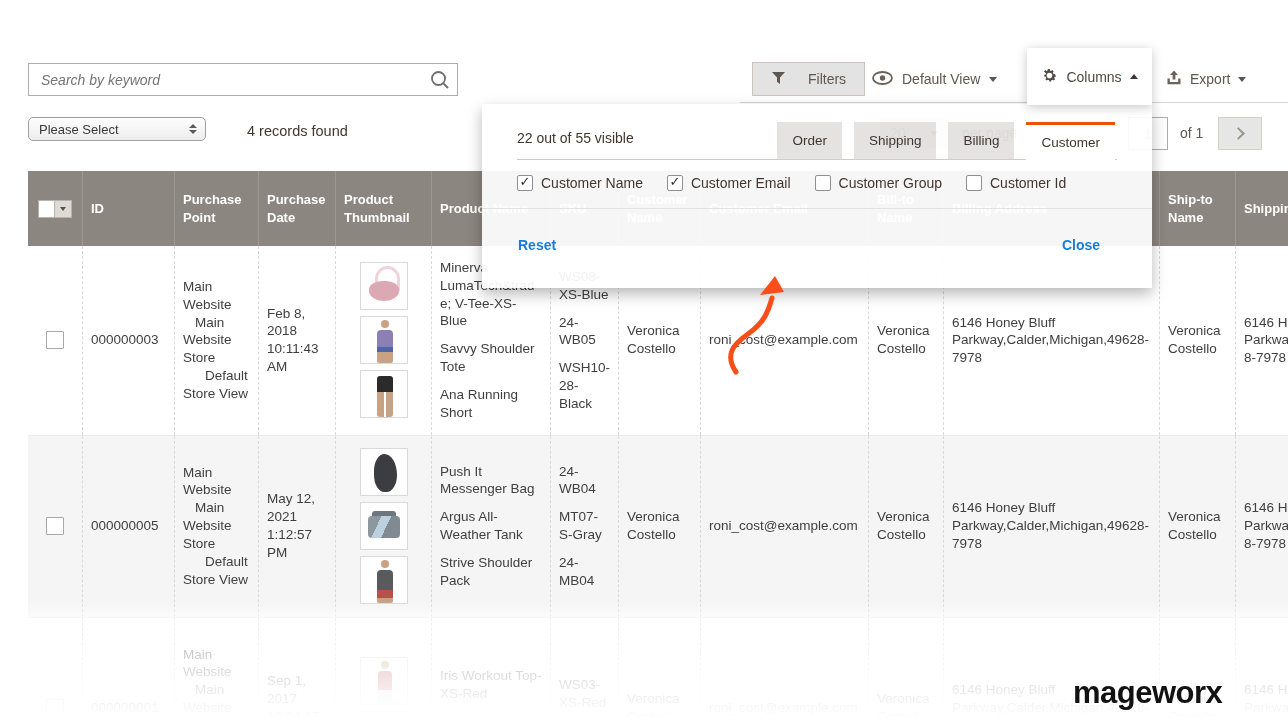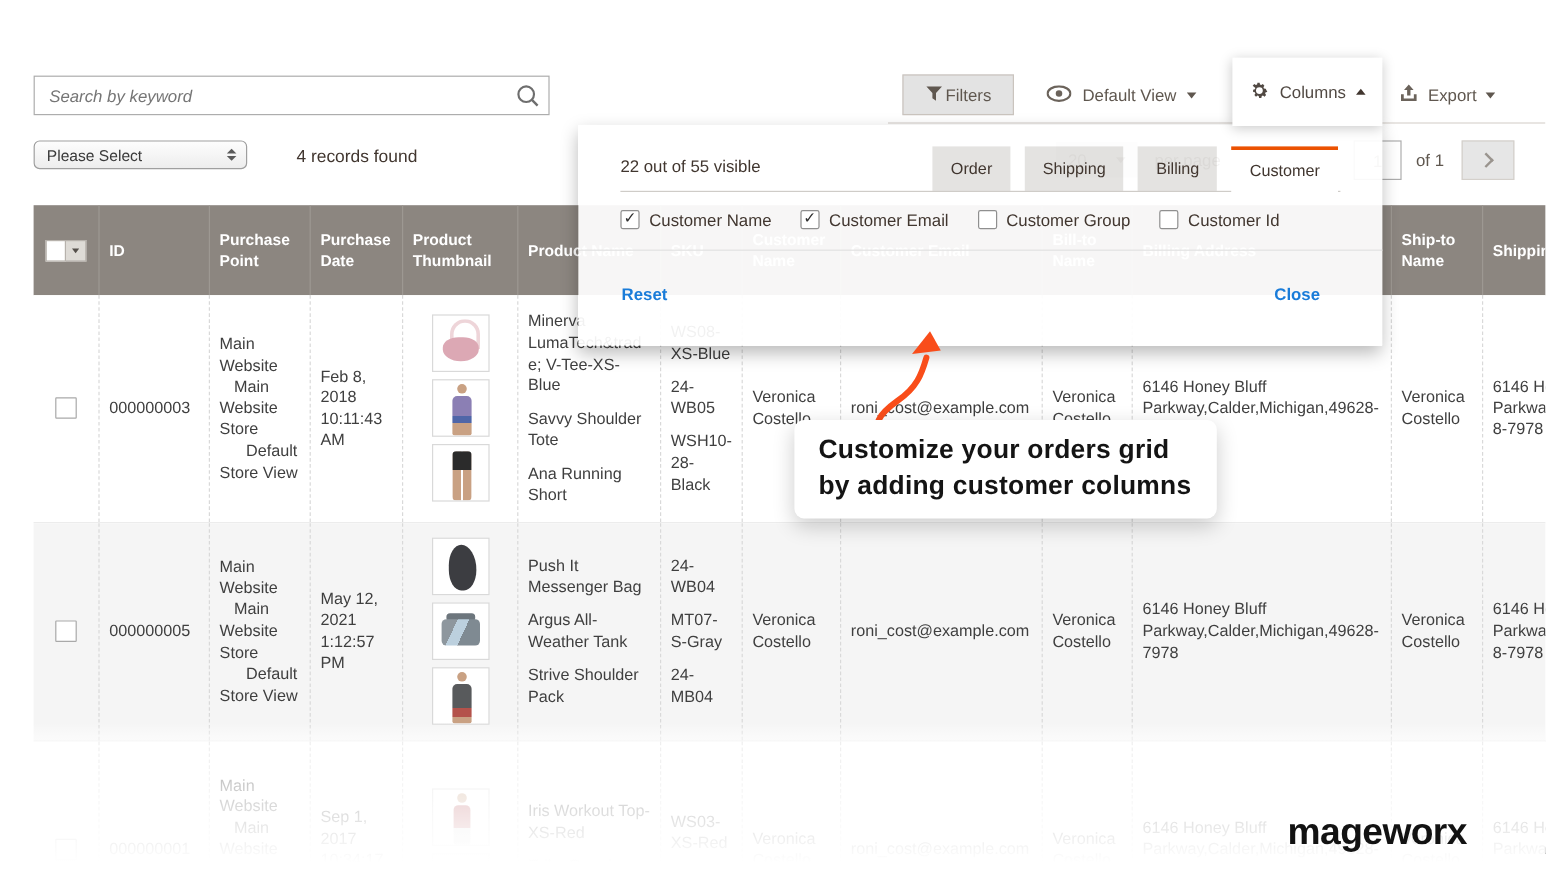--- a/index.html
+++ b/index.html
@@ -11,21 +11,21 @@
     margin-top:36px;
   }
   
   .search-box { position:absolute; left:28px; top:27px; width:430px; height:33px;
     border:1px solid #adadad; background:#fff; display:flex; align-items:center; }
   .search-box input { flex:1; border:none; outline:none; font:italic 14px "Liberation Sans","DejaVu Sans",sans-serif;
     color:#8d8d8d; padding:0 12px; background:transparent; }
   .search-icon { width:34px; display:flex; justify-content:center; cursor:pointer; }
 
   .btn-filters { position:absolute; left:752px; top:26px; height:34px; padding:0 18px;
-    background:#e3e3e3; border:1px solid #cac4be; display:flex; align-items:center; gap:2px;
+    background:#e3e3e3; border:1px solid #cac4be; display:flex; align-items:center; gap:22px;
     font-size:14px; color:#5f574f; cursor:pointer; }
   .view-control { position:absolute; left:872px; top:26px; height:34px; display:flex;
     align-items:center; gap:9px; font-size:14px; color:#5f574f; cursor:pointer; }
   .export-control { position:absolute; left:1166px; top:26px; height:34px; display:flex;
     align-items:center; gap:8px; font-size:14px; color:#5f574f; cursor:pointer; z-index:42; }
   .caret-dn { width:0; height:0; border-left:4.5px solid transparent; border-right:4.5px solid transparent;
     border-top:5px solid #5f574f; display:inline-block; }
   .caret-up { width:0; height:0; border-left:4.5px solid transparent; border-right:4.5px solid transparent;
     border-bottom:5px solid #41362f; display:inline-block; }
   .toolbar-rule { position:absolute; left:740px; top:66px; width:548px; height:1px; background:#d9d5d0; }
@@ -368,18 +368,14 @@
         </svg>
     </span>
     <span>Columns</span>
     <i class="caret-up"></i>
   </div>
 
   <svg class="arrow-svg" width="130" height="110" viewBox="0 0 130 110">
     <path d="M46 106 C34 88 44 78 58 68 C74 57 78 46 82 32" stroke="#f94d1a" stroke-width="5" fill="none" stroke-linecap="round"></path>
     <path d="M85 10 L70 29 L94 26 Z" fill="#f94d1a"></path>
   </svg>
-  <div class="callout">
-    <div>Customize your orders grid</div>
-    <div>by adding customer columns</div>
-  </div>
 
 </div>
 
 </body></html>

